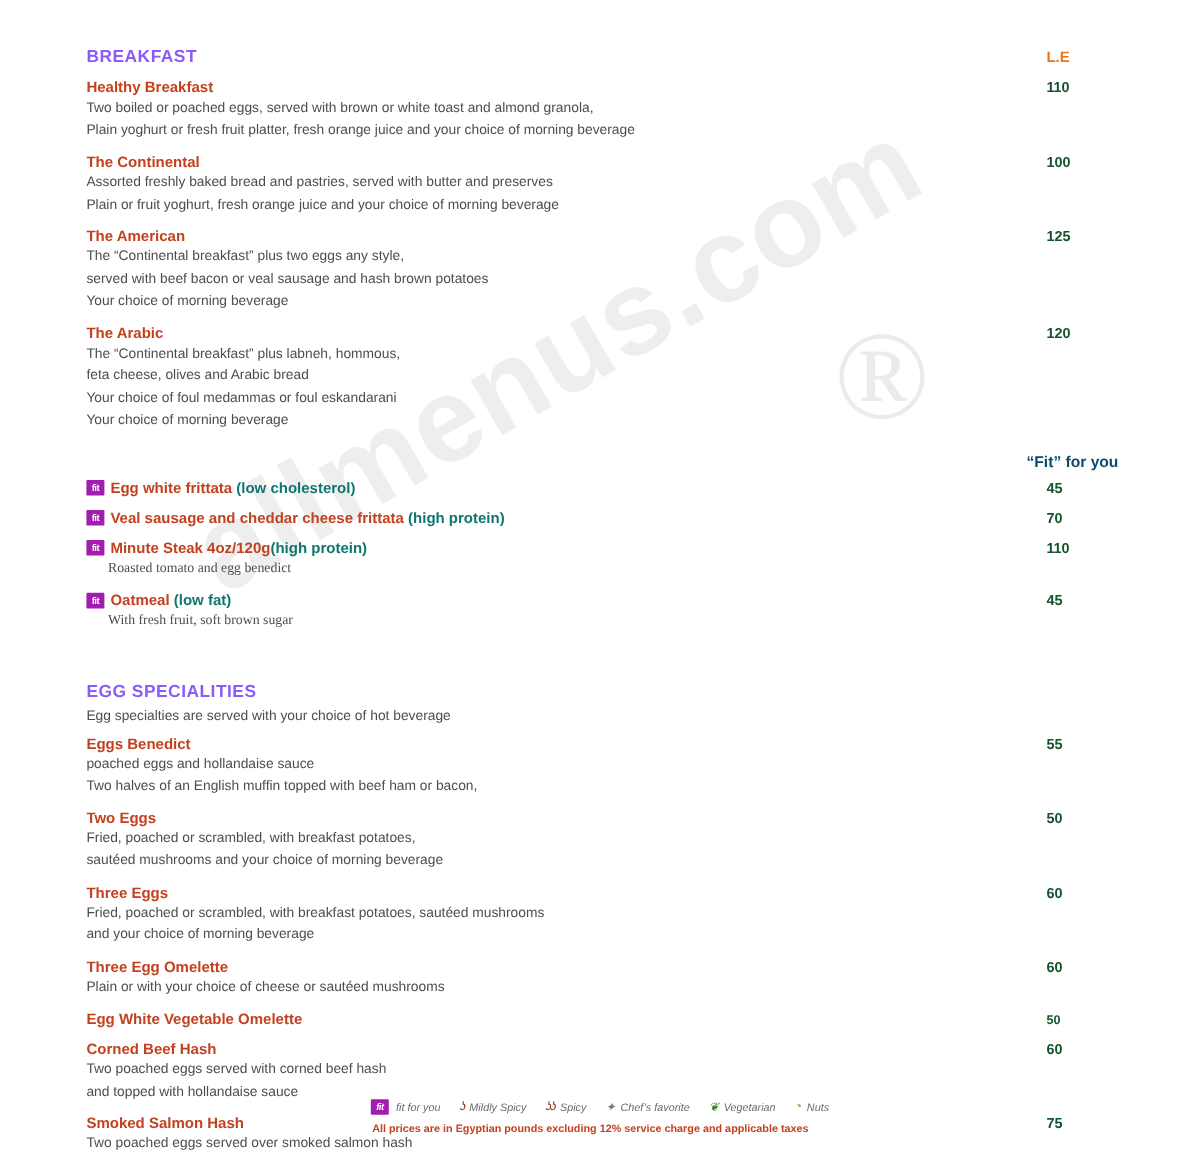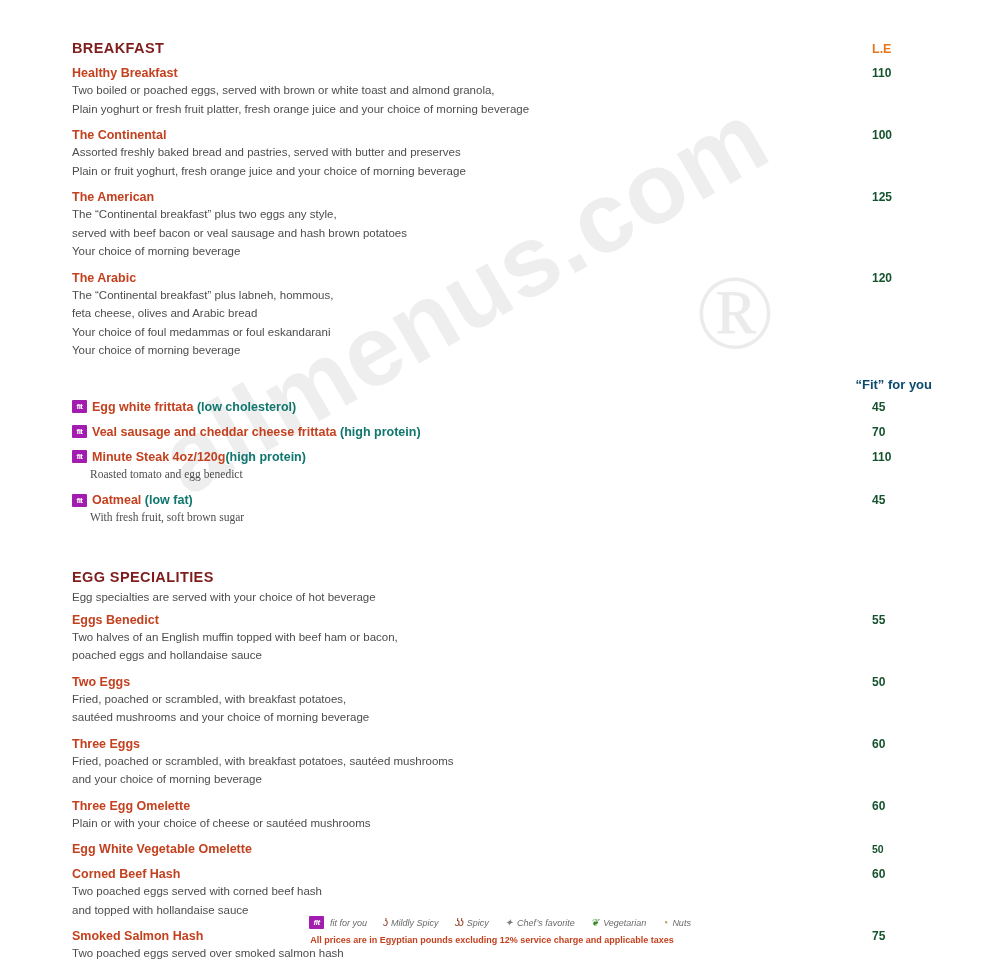--- a/index.html
+++ b/index.html
@@ -65,21 +65,21 @@
   
   .section-header {
     display: flex;
     align-items: baseline;
     margin-top: 14px;
     margin-bottom: 10px;
   }
   .section-title {
     font-size: 14.5px;
     font-weight: bold;
-    color: #7f1d1d;
+    color: #8b5cf6;
     letter-spacing: 0.4px;
     flex: 0 0 auto;
   }
   .currency {
     font-size: 12.5px;
     font-weight: bold;
     color: #e8761a;
     margin-left: auto;
     width: 60px;
     text-align: left;
@@ -313,22 +313,22 @@
         <div class="section-title">EGG SPECIALITIES</div>
         <div class="currency"></div>
       </div>
       <div class="section-note">Egg specialties are served with your choice of hot beverage</div>
 
       <div class="item">
         <div class="item-head">
           <div class="item-name">Eggs Benedict</div>
           <div class="item-price">55</div>
         </div>
+        <div class="desc">poached eggs and hollandaise sauce</div>
         <div class="desc">Two halves of an English muffin topped with beef ham or bacon,</div>
-        <div class="desc">poached eggs and hollandaise sauce</div>
       </div>
 
       <div class="item">
         <div class="item-head">
           <div class="item-name">Two Eggs</div>
           <div class="item-price">50</div>
         </div>
         <div class="desc">Fried, poached or scrambled, with breakfast potatoes,</div>
         <div class="desc">sautéed mushrooms and your choice of morning beverage</div>
       </div>

